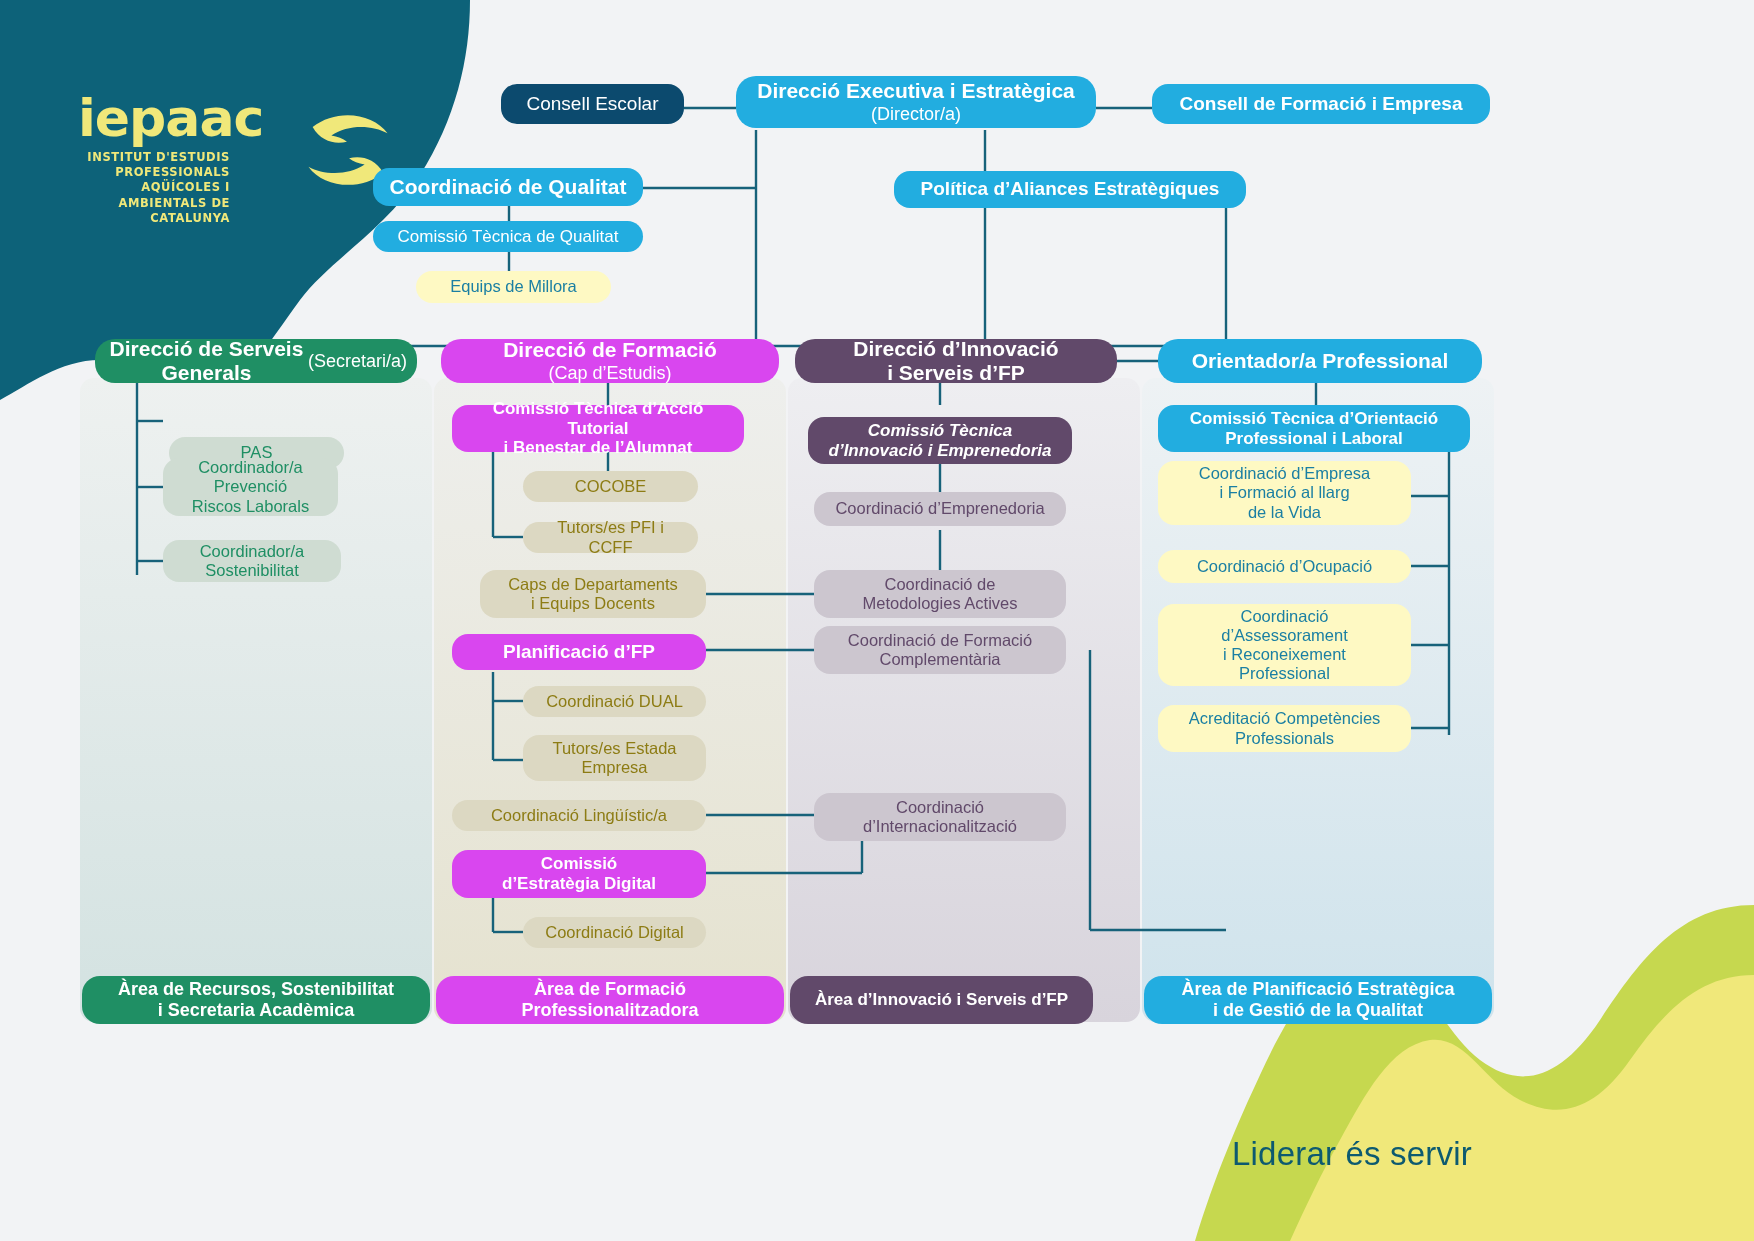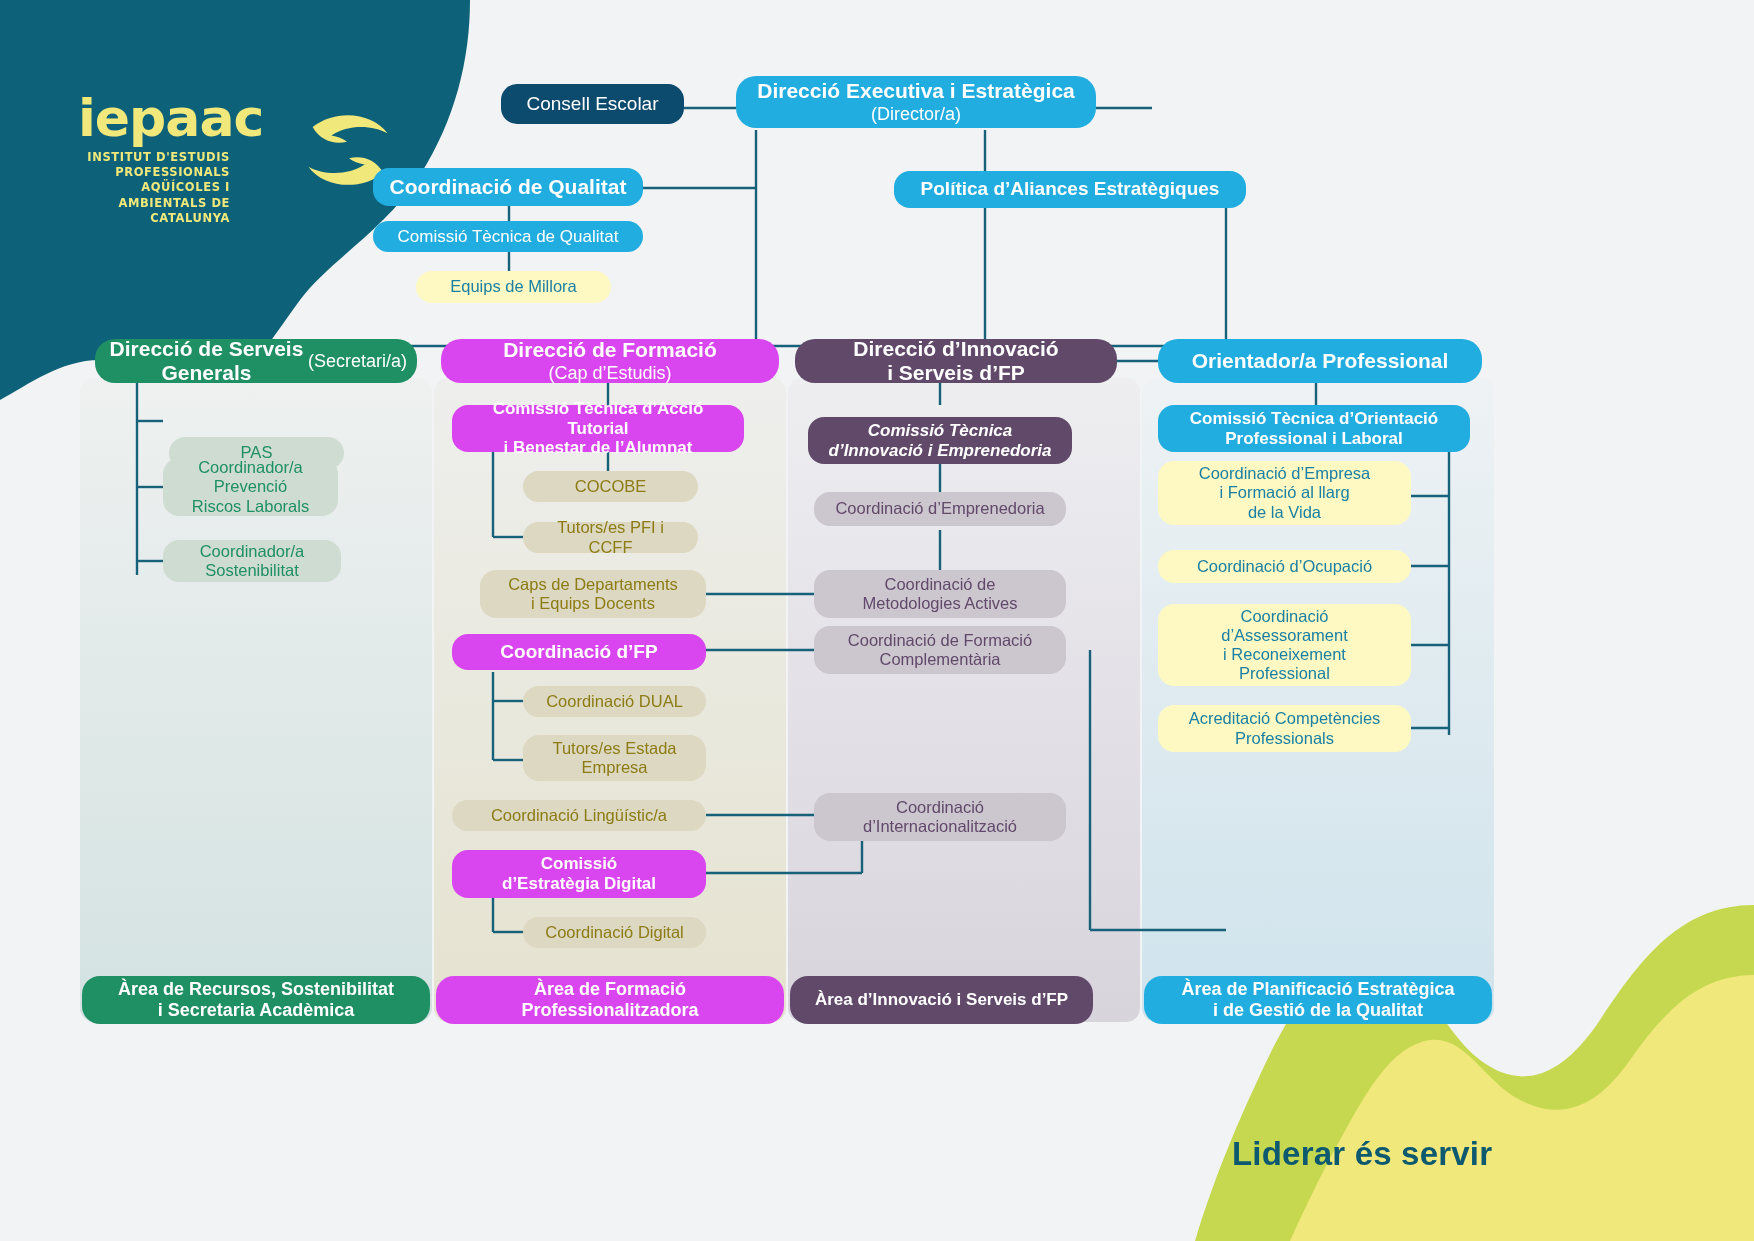--- a/index.html
+++ b/index.html
@@ -67,21 +67,21 @@
   .c-green     { background:#1f8f64; }
   .c-green-lt  { background:#cfdcd2; color:#1f8f64; }
   .c-olive     { background:#d946ef; }
   .c-olive-lt  { background:#dcd8c2; color:#8d7c14; }
   .c-purple    { background:#61496a; }
   .c-purple-lt { background:#ccc6cf; color:#61496a; }
 
   
   #tagline {
     position: absolute; left: 1232px; top: 1135px;
-    font-size: 33px; font-weight: 700; color:#0d5a70;
+    font-size: 33px; font-weight: 400; color:#0d5a70;
     letter-spacing: 0.2px;
   }
 </style>
 </head>
 <body>
 
 <div id="stage">
 
   <svg class="blob-svg" viewBox="0 0 1754 1241">
 
@@ -177,20 +177,21 @@
     <line x1="1115" y1="361" x2="1158" y2="361"></line>
   </svg>
 
   <div class="node n-grey c-grey" style="left:501px; top:84px; width:183px; height:40px;">Consell Escolar</div>
 
   <div class="node n-hdr c-blue" style="left:736px; top:76px; width:360px; height:52px; flex-direction:column; gap:0;">
     <span>Direcció Executiva i Estratègica</span>
     <span class="sub">(Director/a)</span>
   </div>
 
+  <div class="node n-strong c-blue" style="left:1152px; top:84px; width:338px; height:40px; font-size:19px;">Consell de Formació i Empresa</div>
 
   <div class="node n-strong c-blue" style="left:373px; top:168px; width:270px; height:38px; font-size:21px;">Coordinació de Qualitat</div>
 
   <div class="node n-mid c-blue" style="left:373px; top:221px; width:270px; height:31px; font-size:17px;">Comissió Tècnica de Qualitat</div>
 
   <div class="node n-light c-blue-lt" style="left:416px; top:271px; width:195px; height:32px;">Equips de Millora</div>
 
   <div class="node n-strong c-blue" style="left:894px; top:171px; width:352px; height:37px; font-size:19px;">Política d’Aliances Estratègiques</div>
 
   <div class="node n-hdr c-green" style="left:95px; top:339px; width:322px; height:44px; flex-direction:row;">
@@ -212,21 +213,21 @@
     <span>Direcció de Formació</span>
     <span class="sub">(Cap d’Estudis)</span>
   </div>
 
   <div class="node n-strong c-olive" style="left:452px; top:405px; width:292px; height:47px;">Comissió Tècnica d’Acció Tutorial
 i Benestar de l’Alumnat</div>
   <div class="node n-light c-olive-lt" style="left:523px; top:471px; width:175px; height:31px;">COCOBE</div>
   <div class="node n-light c-olive-lt" style="left:523px; top:522px; width:175px; height:31px;">Tutors/es PFI i CCFF</div>
   <div class="node n-light c-olive-lt" style="left:480px; top:570px; width:226px; height:48px;">Caps de Departaments
 i Equips Docents</div>
-  <div class="node n-strong c-olive" style="left:452px; top:634px; width:254px; height:36px; font-size:19px;">Coordinació d’FP</div>
+  <div class="node n-strong c-olive" style="left:452px; top:634px; width:254px; height:36px; font-size:19px;">Planificació d’FP</div>
   <div class="node n-light c-olive-lt" style="left:523px; top:686px; width:183px; height:31px;">Coordinació DUAL</div>
   <div class="node n-light c-olive-lt" style="left:523px; top:735px; width:183px; height:46px;">Tutors/es Estada
 Empresa</div>
   <div class="node n-light c-olive-lt" style="left:452px; top:800px; width:254px; height:31px;">Coordinació Lingüístic/a</div>
   <div class="node n-strong c-olive" style="left:452px; top:850px; width:254px; height:48px;">Comissió
 d’Estratègia Digital</div>
   <div class="node n-light c-olive-lt" style="left:523px; top:917px; width:183px; height:31px;">Coordinació Digital</div>
 
   <div class="node n-foot c-olive" style="left:436px; top:976px; width:348px; height:48px;">Àrea de Formació
 Professionalitzadora</div>

